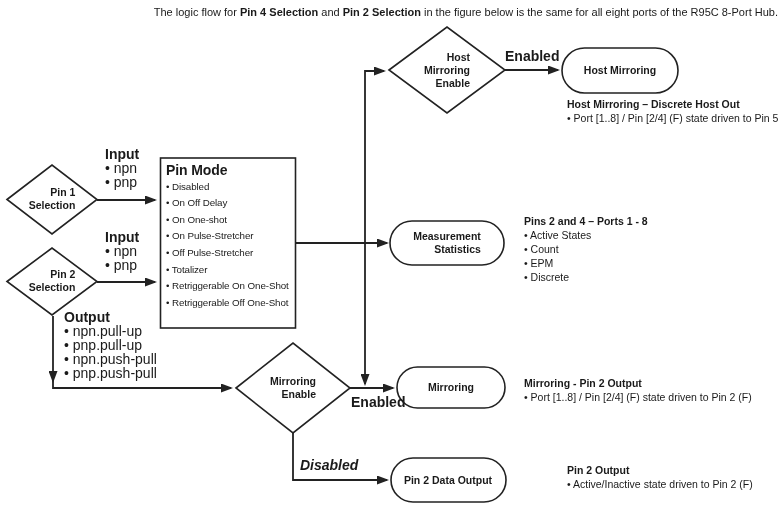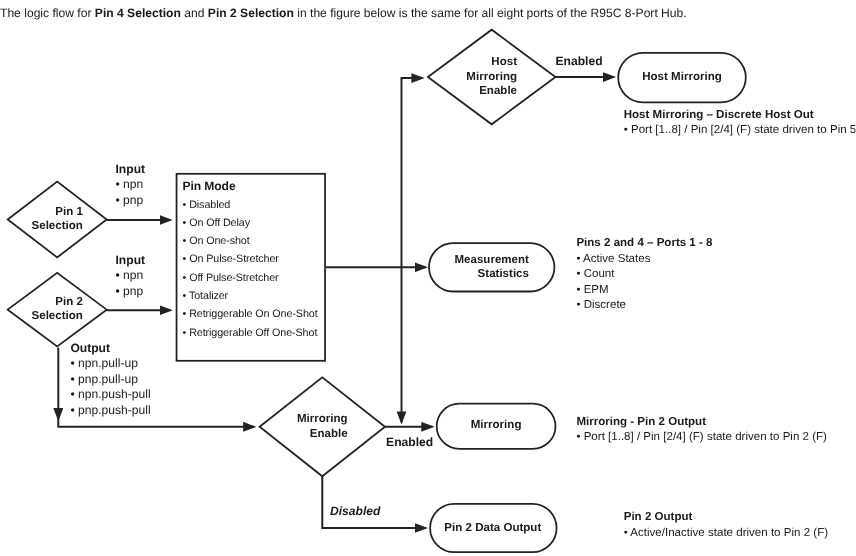--- a/index.html
+++ b/index.html
@@ -1,30 +1,30 @@
 <!DOCTYPE html>
 <html><head>
 <meta charset="utf-8">
 <style>
   html,body{margin:0;padding:0;background:#ffffff;}
   #stage{
     position:relative;width:778px;height:505px;background:#ffffff;overflow:hidden;
     font-family:"Liberation Sans",sans-serif;color:#1a1a1a;
   }
   .lbl{position:absolute;color:#1a1a1a;}
-  .title{left:0;right:0;top:6px;text-align:left;font-size:11px;white-space:nowrap;}
+  .title{left:0;right:0;top:6px;text-align:right;font-size:11px;white-space:nowrap;}
   .title b{font-weight:bold;}
   .node-lbl{transform:translate(-50%,-50%);text-align:right;font-weight:bold;
             font-size:10.5px;line-height:13px;white-space:nowrap;}
-  .side{font-size:11px;line-height:14px;white-space:nowrap;}
+  .side{font-size:14px;line-height:14px;white-space:nowrap;}
   .side .hd{font-weight:bold;}
   .ann{font-size:10.5px;line-height:14px;white-space:nowrap;}
   .ann .hd{font-weight:bold;}
   .pinmode{font-size:9.8px;line-height:16.6px;letter-spacing:-0.1px;white-space:nowrap;}
-  .pinmode .hd{font-weight:bold;font-size:11px;}
+  .pinmode .hd{font-weight:bold;font-size:14px;}
   svg{position:absolute;left:0;top:0;}
   svg .shape{fill:#ffffff;stroke:#222222;stroke-width:1.6;}
   svg .edge{fill:none;stroke:#222222;stroke-width:1.8;}
 </style>
 </head>
 <body>
 
 <div id="stage">
 
   <svg width="778" height="505" viewBox="0 0 778 505">

